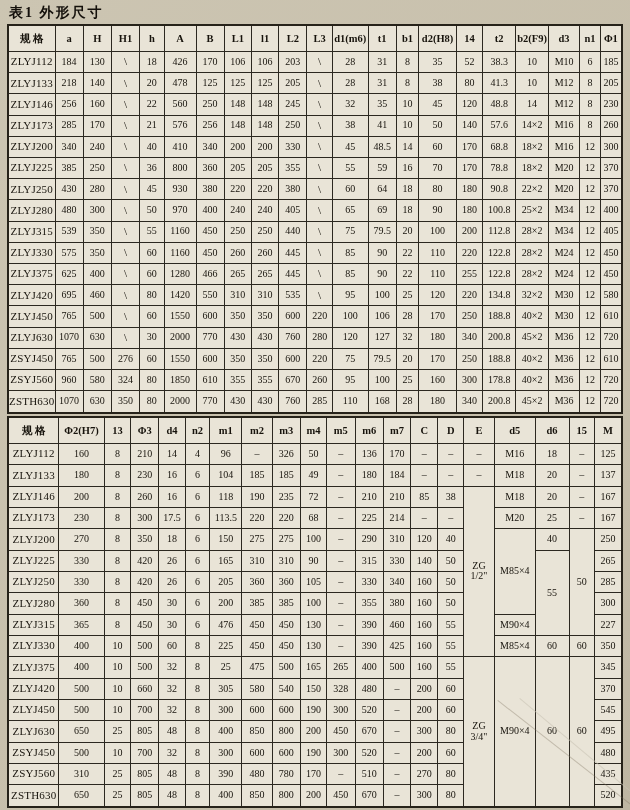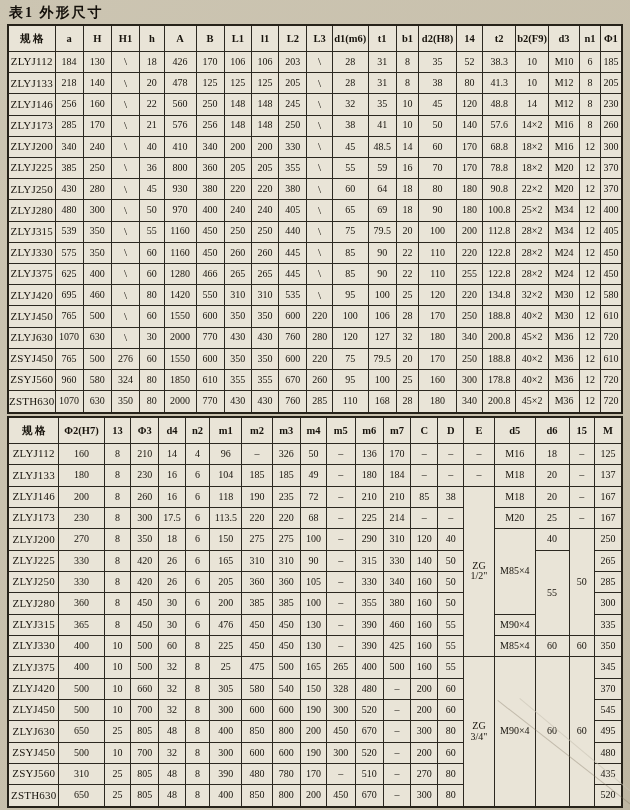--- a/index.html
+++ b/index.html
@@ -707,21 +707,21 @@
           <td>476</td>
           <td>450</td>
           <td>450</td>
           <td>130</td>
           <td>–</td>
           <td>390</td>
           <td>460</td>
           <td>160</td>
           <td>55</td>
           <td>M90×4</td>
-          <td>335</td>
+          <td>227</td>
         </tr>
         <tr>
           <td class="spec">ZLYJ330</td>
           <td>400</td>
           <td>10</td>
           <td>500</td>
           <td>60</td>
           <td>8</td>
           <td>225</td>
           <td>450</td>

